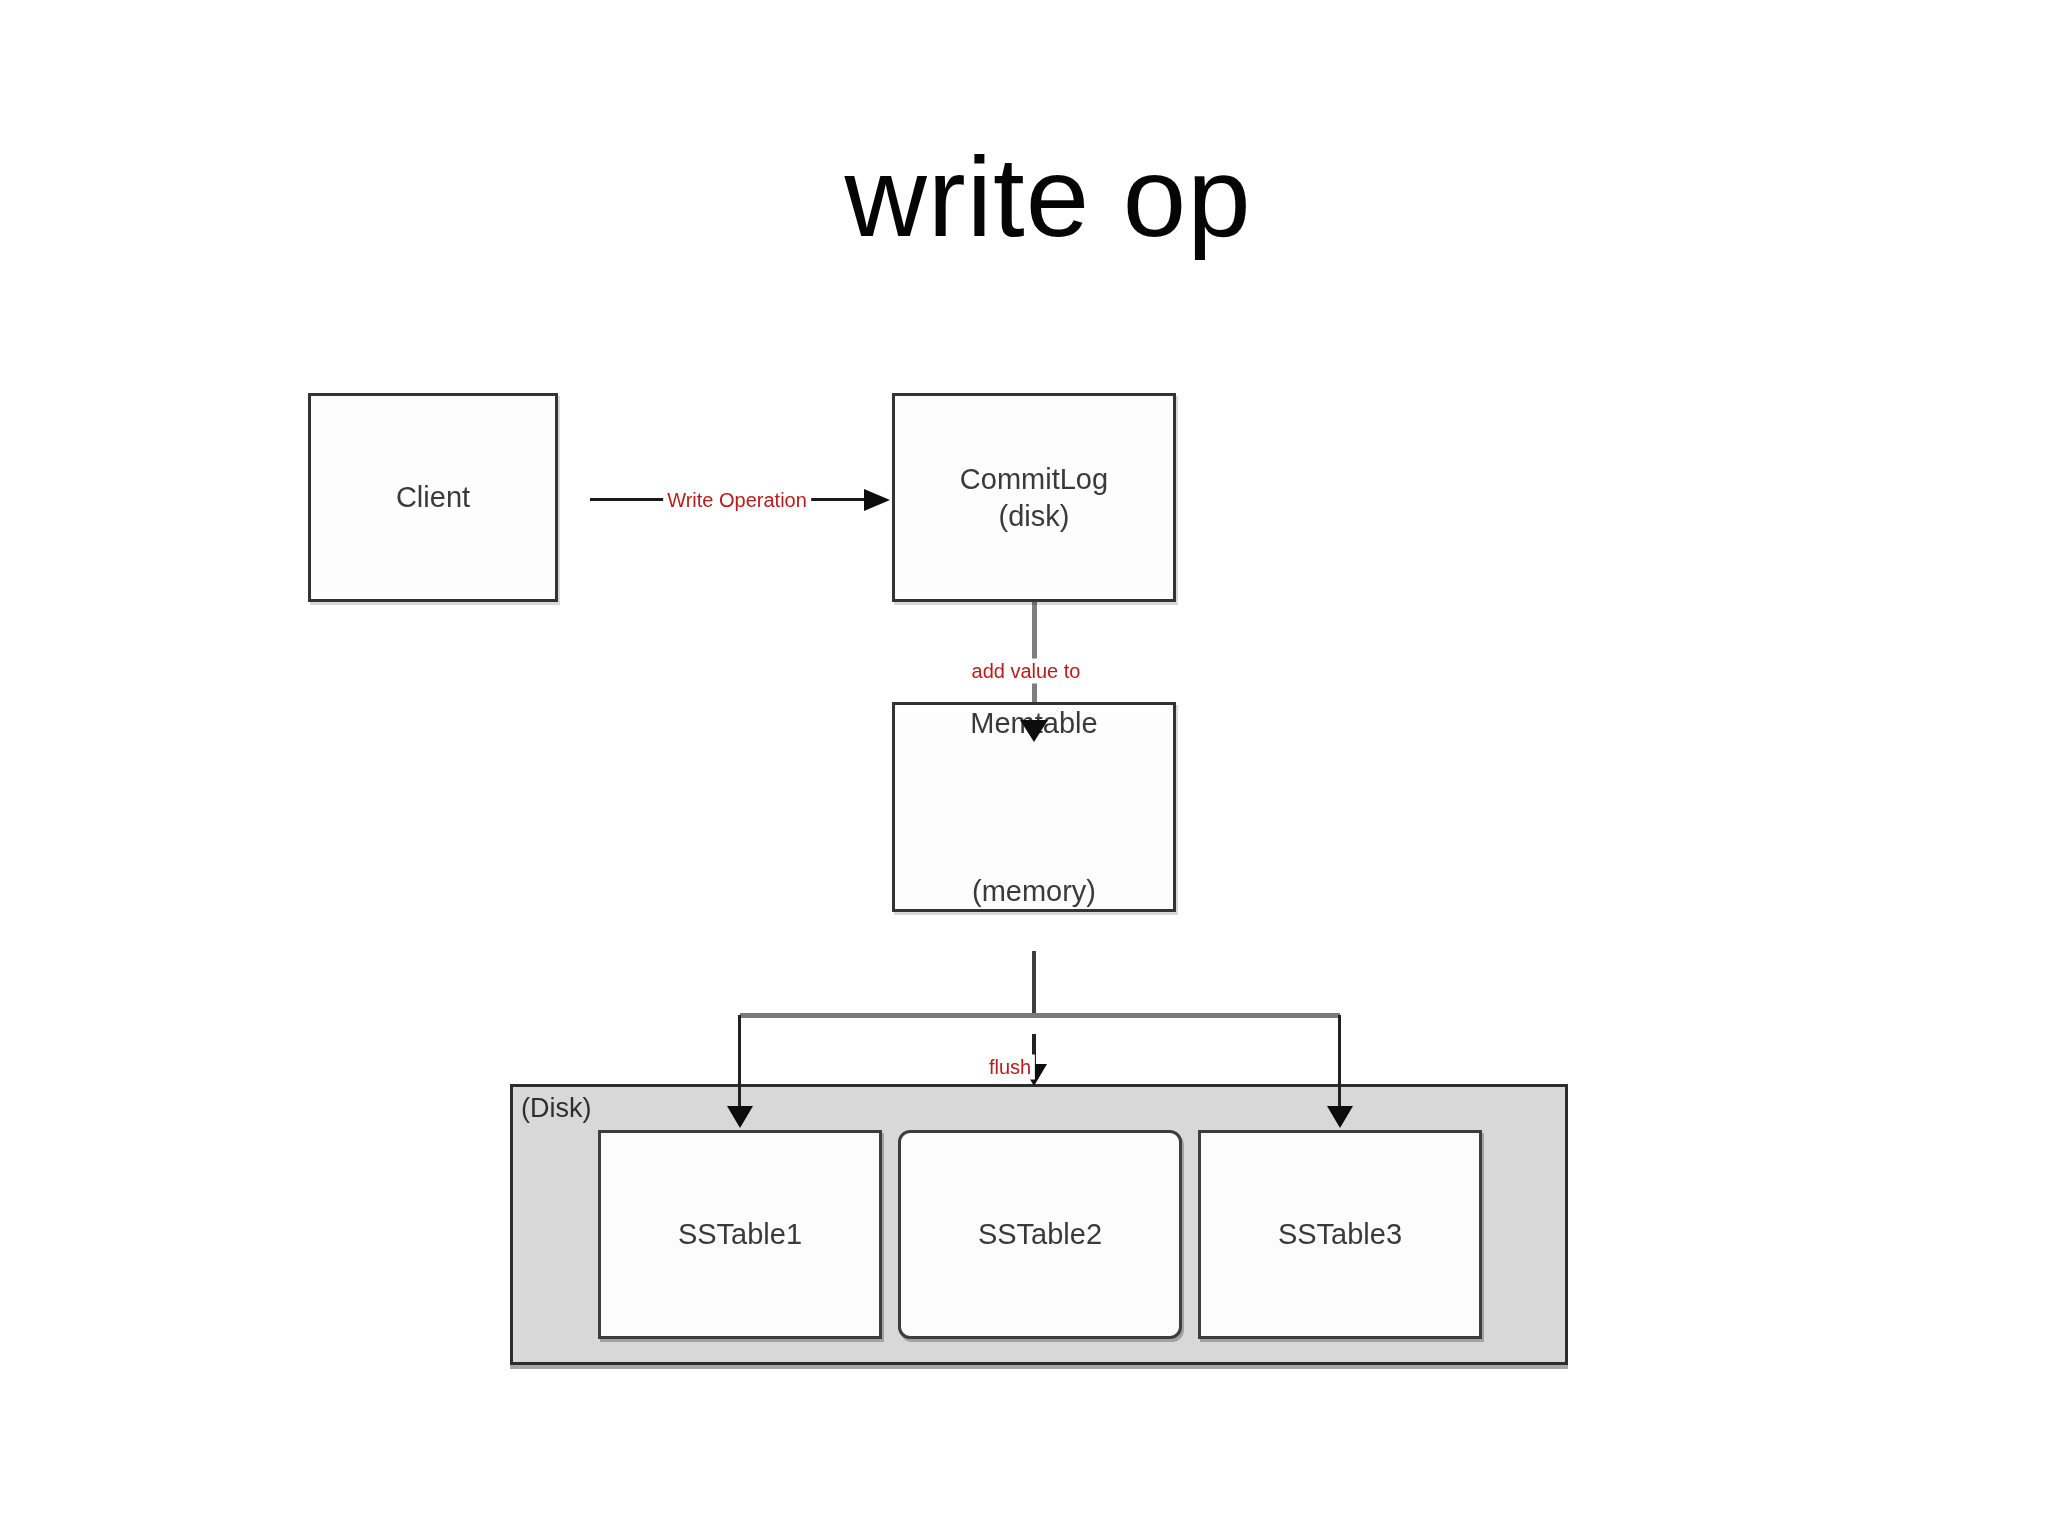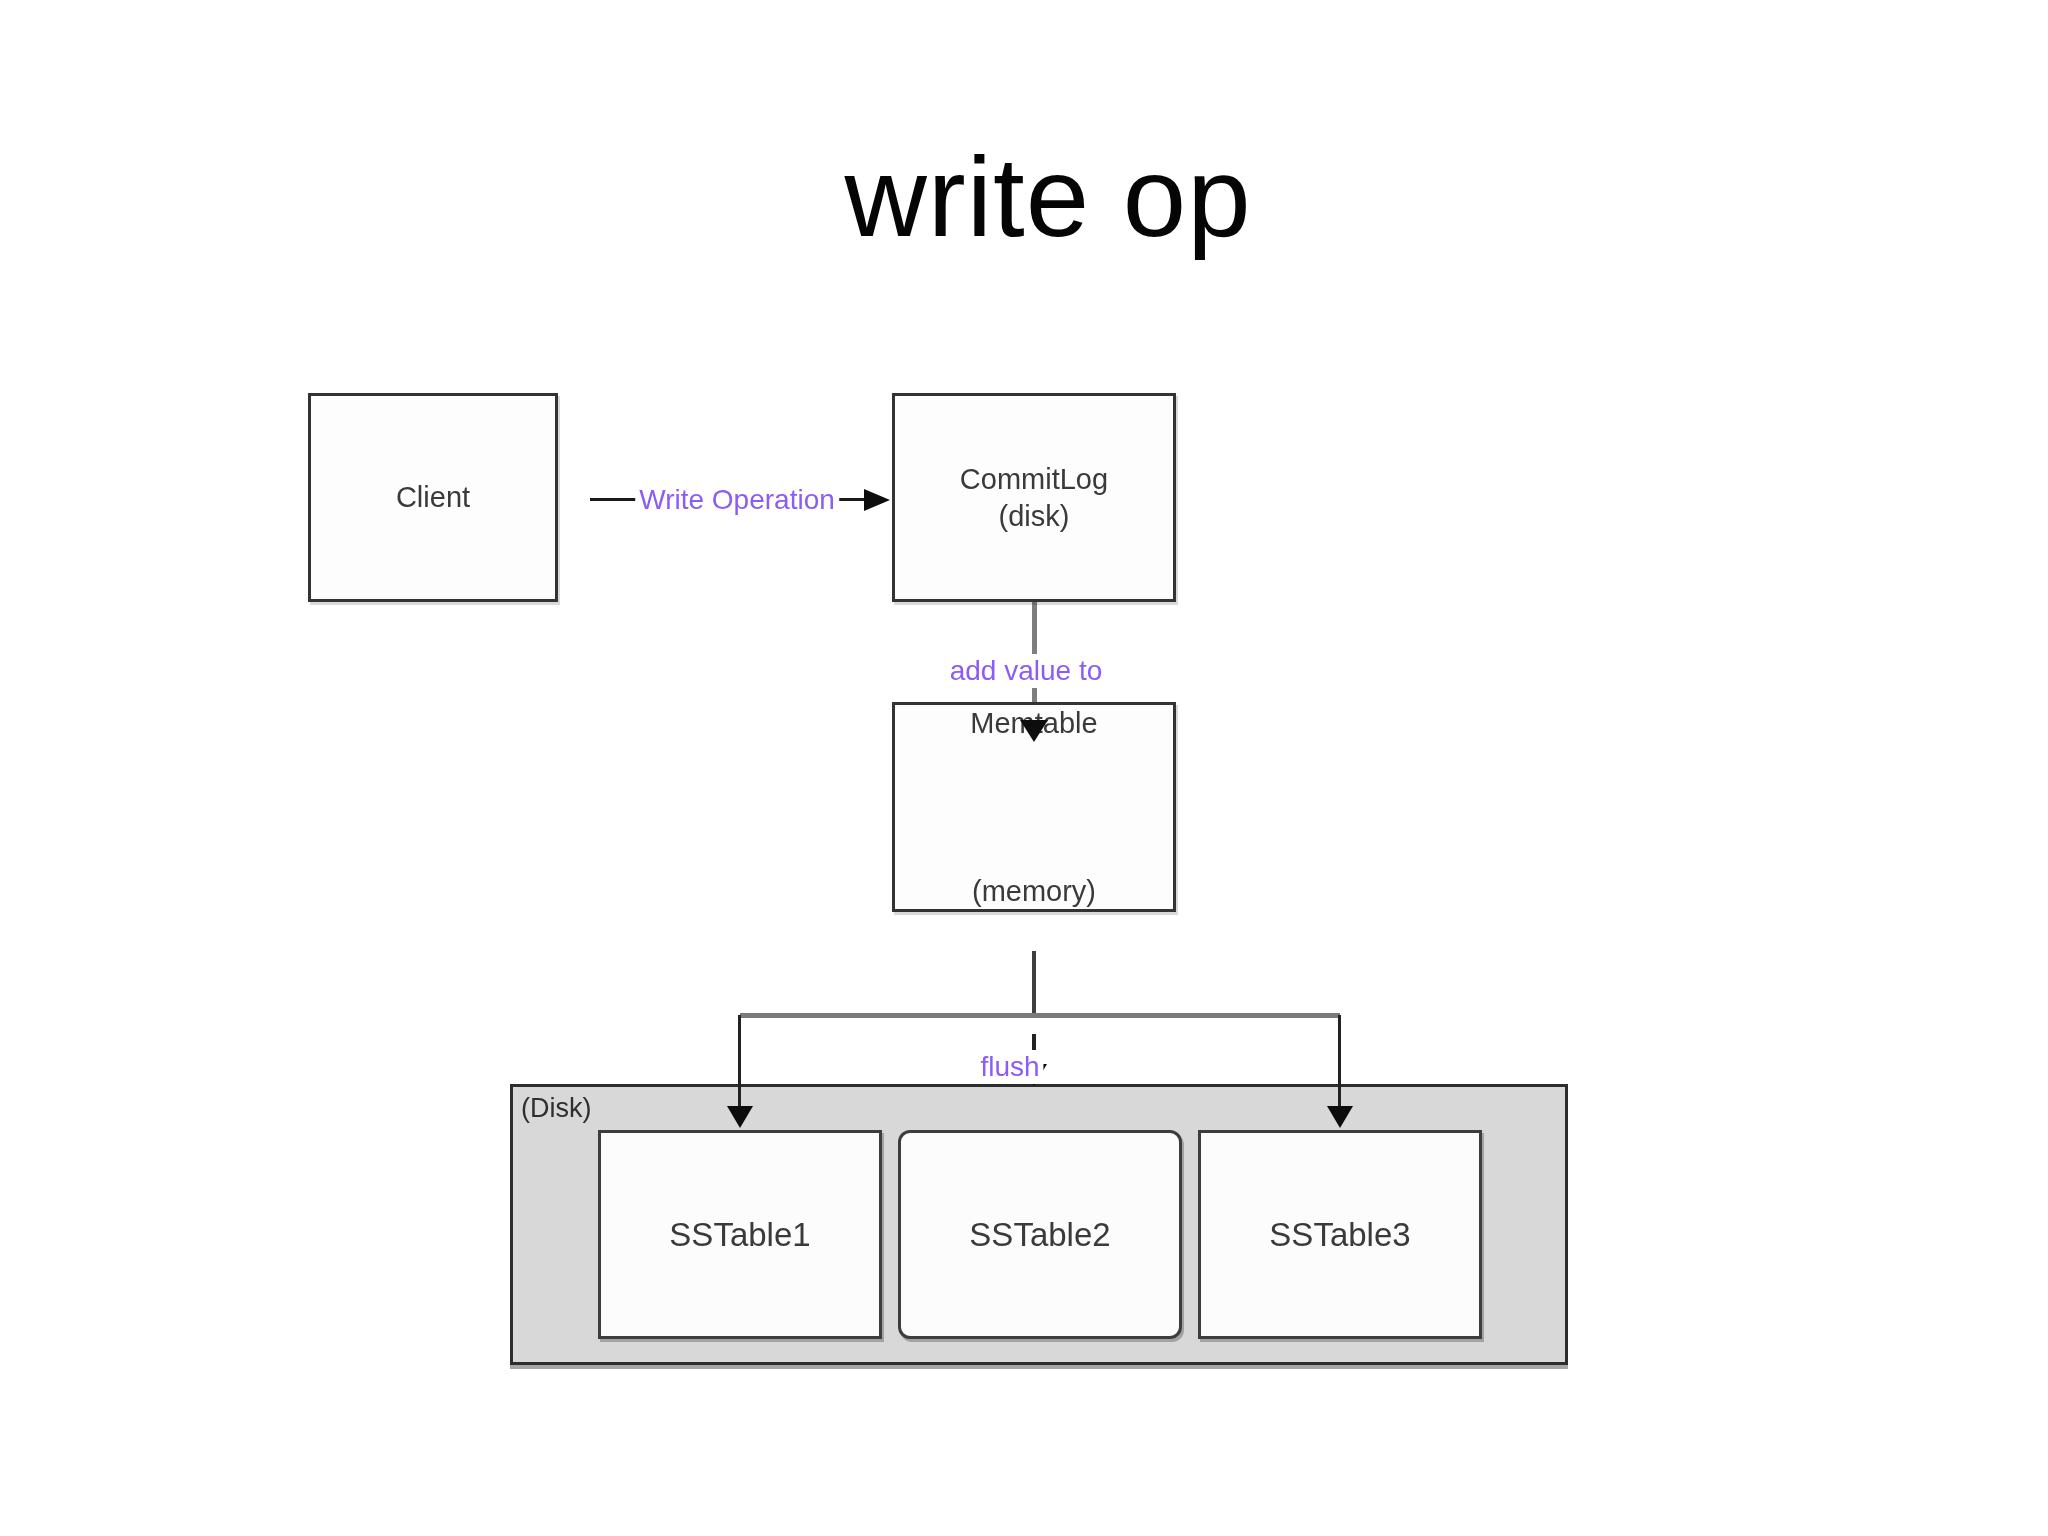--- a/index.html
+++ b/index.html
@@ -48,22 +48,22 @@
   .memtable-box { left: 892px; top: 702px; width: 284px; height: 210px; justify-content: space-between; }
   .line {
     position: absolute;
     z-index: 1;
   }
   .edge-label {
     position: absolute;
     transform: translate(-50%, -50%);
     background: #ffffff;
     padding: 1px 4px;
-    font-size: 28px;
-    color: #8b5cf6;
+    font-size: 20px;
+    color: #b91c1c;
     white-space: nowrap;
     z-index: 4;
   }
   .arrow-right {
     position: absolute;
     width: 0; height: 0;
     border-top: 11px solid transparent;
     border-bottom: 11px solid transparent;
     border-left: 26px solid #0d0d0d;
     z-index: 3;
@@ -115,21 +115,21 @@
     position: absolute;
     box-sizing: border-box;
     top: 43px;
     width: 284px; height: 209px;
     background: #fcfcfc;
     border: 3px solid #3d3d3d;
     box-shadow: 2px 3px 0 rgba(0,0,0,0.25);
     display: flex;
     align-items: center;
     justify-content: center;
-    font-size: 33px;
+    font-size: 29px;
     color: #3a3a3a;
   }
   .sstable-1 { left: 85px; }
   .sstable-2 { left: 385px; border-radius: 12px; }
   .sstable-3 { left: 685px; text-align: center; }
 </style>
 </head>
 <body>
 
 <div class="canvas">

